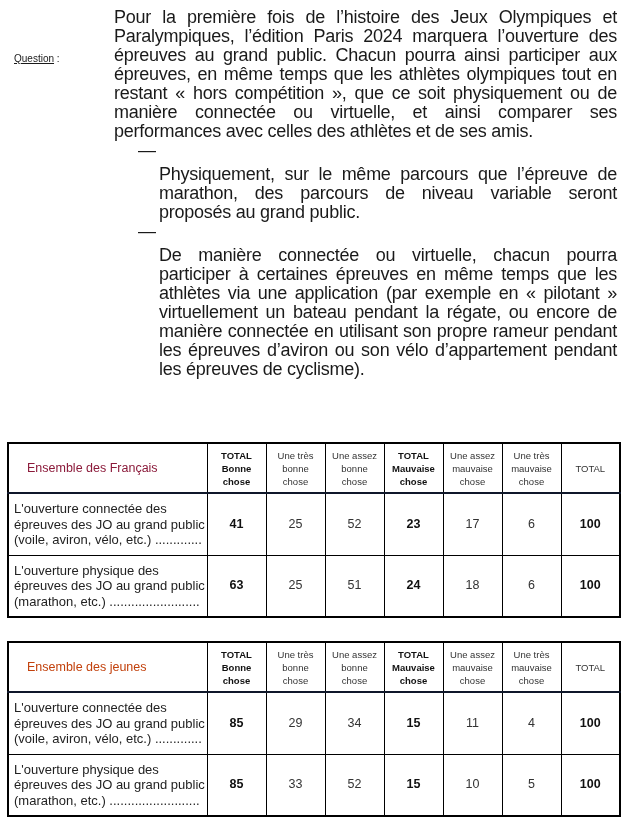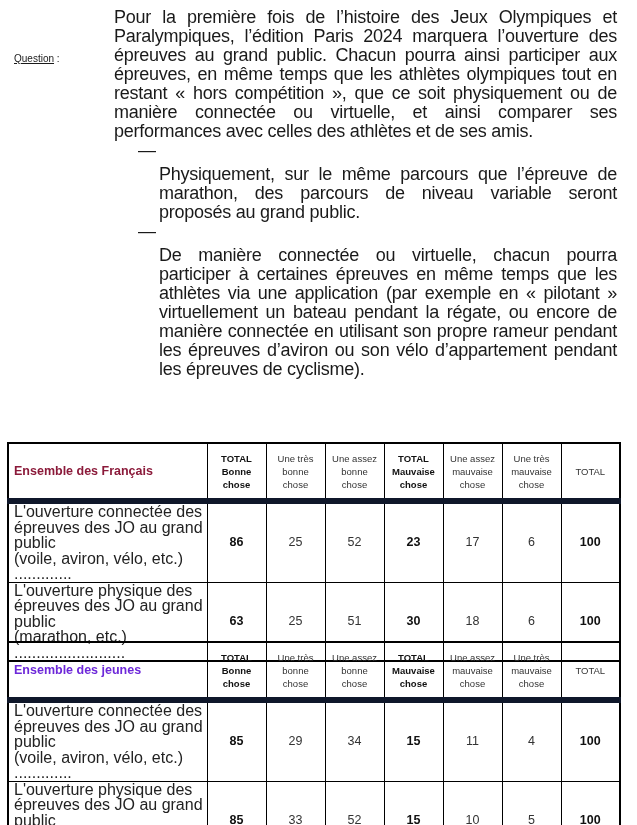--- a/index.html
+++ b/index.html
@@ -27,31 +27,31 @@
     position: absolute; left: 7px; width: 613px;
     border-collapse: collapse; table-layout: fixed;
     border: 2px solid #000;
   }
   table.results td, table.results th {
     border: 1px solid #000;
     text-align: center; vertical-align: middle;
     font-size: 9.5px; line-height: 13px; color: #333;
     font-weight: normal;
   }
-  table.results thead th { height: 58px; border-bottom: 6px solid #0f172a; }
+  table.results thead th { height: 50px; border-bottom: 2px solid #0f172a; }
   table.results th.bold, table.results td.bold { font-weight: bold; color: #111; }
   table.results th.group-title {
-    text-align: left; padding-left: 5px;
-    font-size: 12.5px; font-weight: bold;
+    text-align: left; padding-left: 18px;
+    font-size: 12.5px; font-weight: normal;
   }
   table.results th.group-title.fr { color: #8b1a3a; }
-  table.results th.group-title.jeunes { color: #6d28d9; }
+  table.results th.group-title.jeunes { color: #c2410c; }
   table.results tbody td { height: 62px; font-size: 12.5px; }
   table.results tbody td.rowlabel {
-    text-align: left; padding-left: 5px; font-size: 16px; line-height: 15.5px; color: #222;
+    text-align: left; padding-left: 5px; font-size: 13px; line-height: 15.5px; color: #222;
   }
   .col-label { width: 199px; }
   .col { width: 59px; }
   #table-fr { top: 442px; }
   #table-jeunes { top: 641px; }
 </style>
 </head>
 <body>
 
 <div class="question-label"><span class="ul">Question</span><span> :</span></div>
@@ -89,34 +89,34 @@
       <th><span>Une assez</span><br><span>bonne</span><br><span>chose</span></th>
       <th class="bold"><span>TOTAL</span><br><span>Mauvaise</span><br><span>chose</span></th>
       <th><span>Une assez</span><br><span>mauvaise</span><br><span>chose</span></th>
       <th><span>Une très</span><br><span>mauvaise</span><br><span>chose</span></th>
       <th><span>TOTAL</span></th>
     </tr>
   </thead>
   <tbody>
     <tr>
       <td class="rowlabel"><span>L'ouverture connectée des</span><br><span>épreuves des JO au grand public</span><br><span>(voile, aviron, vélo, etc.) .............</span></td>
-      <td class="bold">86</td>
+      <td class="bold">41</td>
       <td>25</td>
       <td>52</td>
       <td class="bold">23</td>
       <td>17</td>
       <td>6</td>
       <td class="bold">100</td>
     </tr>
     <tr>
       <td class="rowlabel"><span>L'ouverture physique des</span><br><span>épreuves des JO au grand public</span><br><span>(marathon, etc.) .........................</span></td>
       <td class="bold">63</td>
       <td>25</td>
       <td>51</td>
-      <td class="bold">30</td>
+      <td class="bold">24</td>
       <td>18</td>
       <td>6</td>
       <td class="bold">100</td>
     </tr>
   </tbody>
 </table>
 
 <table class="results" id="table-jeunes">
   <colgroup>
     <col class="col-label">

